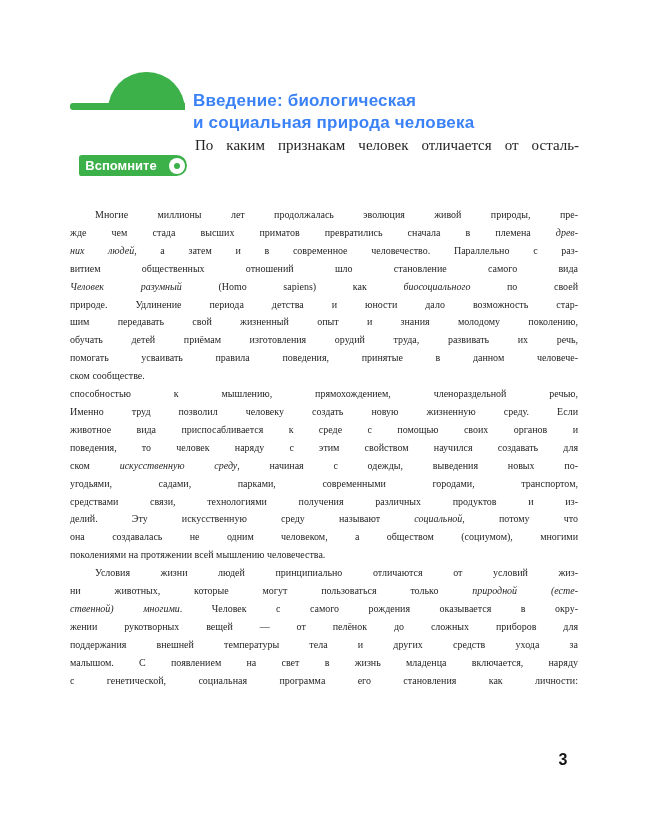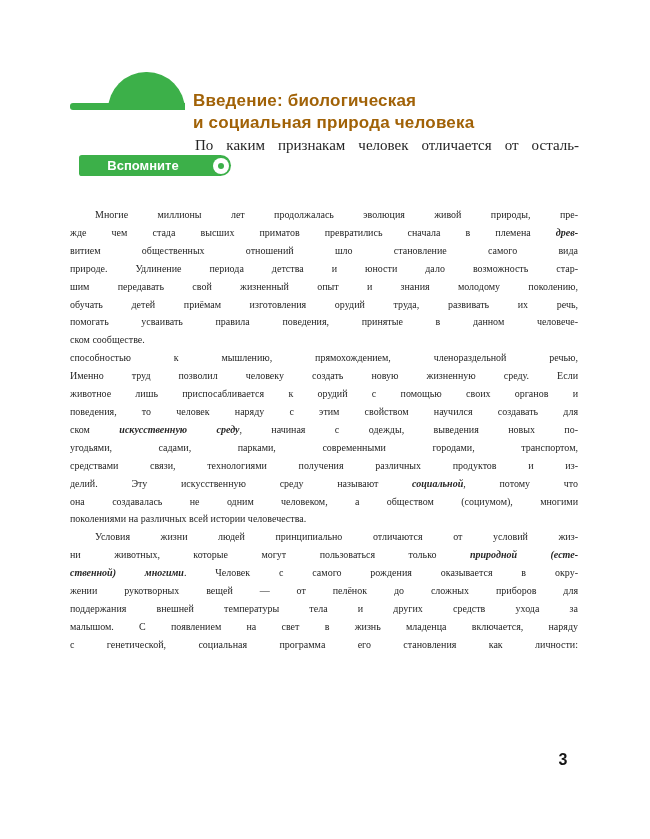--- a/index.html
+++ b/index.html
@@ -8,45 +8,45 @@
 
   
   .logo-bar{position:absolute;left:70px;top:103px;width:115px;height:7px;
             background:var(--green);border-radius:3px 0 0 3px;}
   .logo-dome{position:absolute;left:108px;top:72px;width:77px;height:38px;
              background:var(--green);border-radius:39px 39px 0 0;}
 
   
   .title{position:absolute;left:193px;top:90px;
          font-family:"Liberation Sans",sans-serif;font-weight:700;
-         font-size:17px;line-height:22px;color:#a16207;letter-spacing:.2px;}
+         font-size:17px;line-height:22px;color:#3b82f6;letter-spacing:.2px;}
 
   
   .badge{position:absolute;left:79px;top:155px;width:108px;height:21px;
-         background:var(--green);border-radius:3px 11px 11px 3px;padding-left:44px;}
+         background:var(--green);border-radius:3px 11px 11px 3px;}
   .badge-label{position:absolute;left:0;right:24px;top:0;bottom:0;
                display:flex;align-items:center;justify-content:center;
                color:#ffffff;font-family:"Liberation Sans",sans-serif;
                font-weight:700;font-size:13px;}
   .badge-circle{position:absolute;right:2px;top:2.5px;width:16px;height:16px;
                 background:#ffffff;border-radius:50%;}
   .badge-dot{position:absolute;left:5px;top:5px;width:6px;height:6px;
              background:var(--green);border-radius:50%;}
 
   
   .question{position:absolute;left:195px;top:136px;width:384px;
             font-size:15px;line-height:18px;}
 
   
   .article{position:absolute;left:70px;top:206px;width:508px;
            font-size:10px;line-height:17.9px;}
   .tline{min-height:17.9px;}
   .jst{text-align:justify;text-align-last:justify;}
   .ind{padding-left:25px;}
-  .bi{font-weight:700;font-style:italic;}
+  .bi{font-weight:400;font-style:italic;}
 
   .page-number{position:absolute;left:550px;top:751px;width:26px;text-align:center;
                font-family:"Liberation Sans",sans-serif;font-weight:700;
                font-size:16px;color:#151515;}
 </style>
 </head>
 <body>
 
 <div class="page" style="color: rgb(38, 38, 38);">
 
@@ -68,38 +68,40 @@
   </div>
 
   <div class="question" id="question">
       <div class="tline jst"><span>По каким признакам человек отличается от осталь-</span></div>
     </div>
 
   <div class="article" id="article">
       <div>
         <div class="tline jst ind"><span>Многие миллионы лет продолжалась эволюция живой природы, пре-</span></div>
         <div class="tline jst"><span>жде чем стада высших приматов превратились сначала в племена </span><span class="bi">древ-</span></div>
+        <div class="tline jst"><span class="bi">них людей</span><span>, а затем и в современное человечество. Параллельно с раз-</span></div>
         <div class="tline jst"><span>витием общественных отношений шло становление самого вида</span></div>
+        <div class="tline jst"><span class="bi">Человек разумный</span><span> (Homo sapiens) как </span><span class="bi">биосоциального</span><span> по своей</span></div>
         <div class="tline jst"><span>природе. Удлинение периода детства и юности дало возможность стар-</span></div>
         <div class="tline jst"><span>шим передавать свой жизненный опыт и знания молодому поколению,</span></div>
         <div class="tline jst"><span>обучать детей приёмам изготовления орудий труда, развивать их речь,</span></div>
         <div class="tline jst"><span>помогать усваивать правила поведения, принятые в данном человече-</span></div>
         <div class="tline"><span>ском сообществе.</span></div>
       </div>
       <div>
         <div class="tline jst"><span>способностью к мышлению, прямохождением, членораздельной речью,</span></div>
         <div class="tline jst"><span>Именно труд позволил человеку создать новую жизненную среду. Если</span></div>
-        <div class="tline jst"><span>животное лишь приспосабливается к орудий с помощью своих органов и</span></div>
+        <div class="tline jst"><span>животное вида приспосабливается к среде с помощью своих органов и</span></div>
         <div class="tline jst"><span>поведения, то человек наряду с этим свойством научился создавать для</span></div>
         <div class="tline jst"><span>ском </span><span class="bi">искусственную среду</span><span>, начиная с одежды, выведения новых по-</span></div>
         <div class="tline jst"><span>угодьями, садами, парками, современными городами, транспортом,</span></div>
         <div class="tline jst"><span>средствами связи, технологиями получения различных продуктов и из-</span></div>
         <div class="tline jst"><span>делий. Эту искусственную среду называют </span><span class="bi">социальной</span><span>, потому что</span></div>
         <div class="tline jst"><span>она создавалась не одним человеком, а обществом (социумом), многими</span></div>
-        <div class="tline"><span>поколениями на различных всей истории человечества.</span></div>
+        <div class="tline"><span>поколениями на протяжении всей мышлению человечества.</span></div>
       </div>
       <div>
         <div class="tline jst ind"><span>Условия жизни людей принципиально отличаются от условий жиз-</span></div>
         <div class="tline jst"><span>ни животных, которые могут пользоваться только </span><span class="bi">природной (есте-</span></div>
         <div class="tline jst"><span class="bi">ственной) многими</span><span>. Человек с самого рождения оказывается в окру-</span></div>
         <div class="tline jst"><span>жении рукотворных вещей — от пелёнок до сложных приборов для</span></div>
         <div class="tline jst"><span>поддержания внешней температуры тела и других средств ухода за</span></div>
         <div class="tline jst"><span>малышом. С появлением на свет в жизнь младенца включается, наряду</span></div>
         <div class="tline jst"><span>с генетической, социальная программа его становления как личности:</span></div>
       </div>

